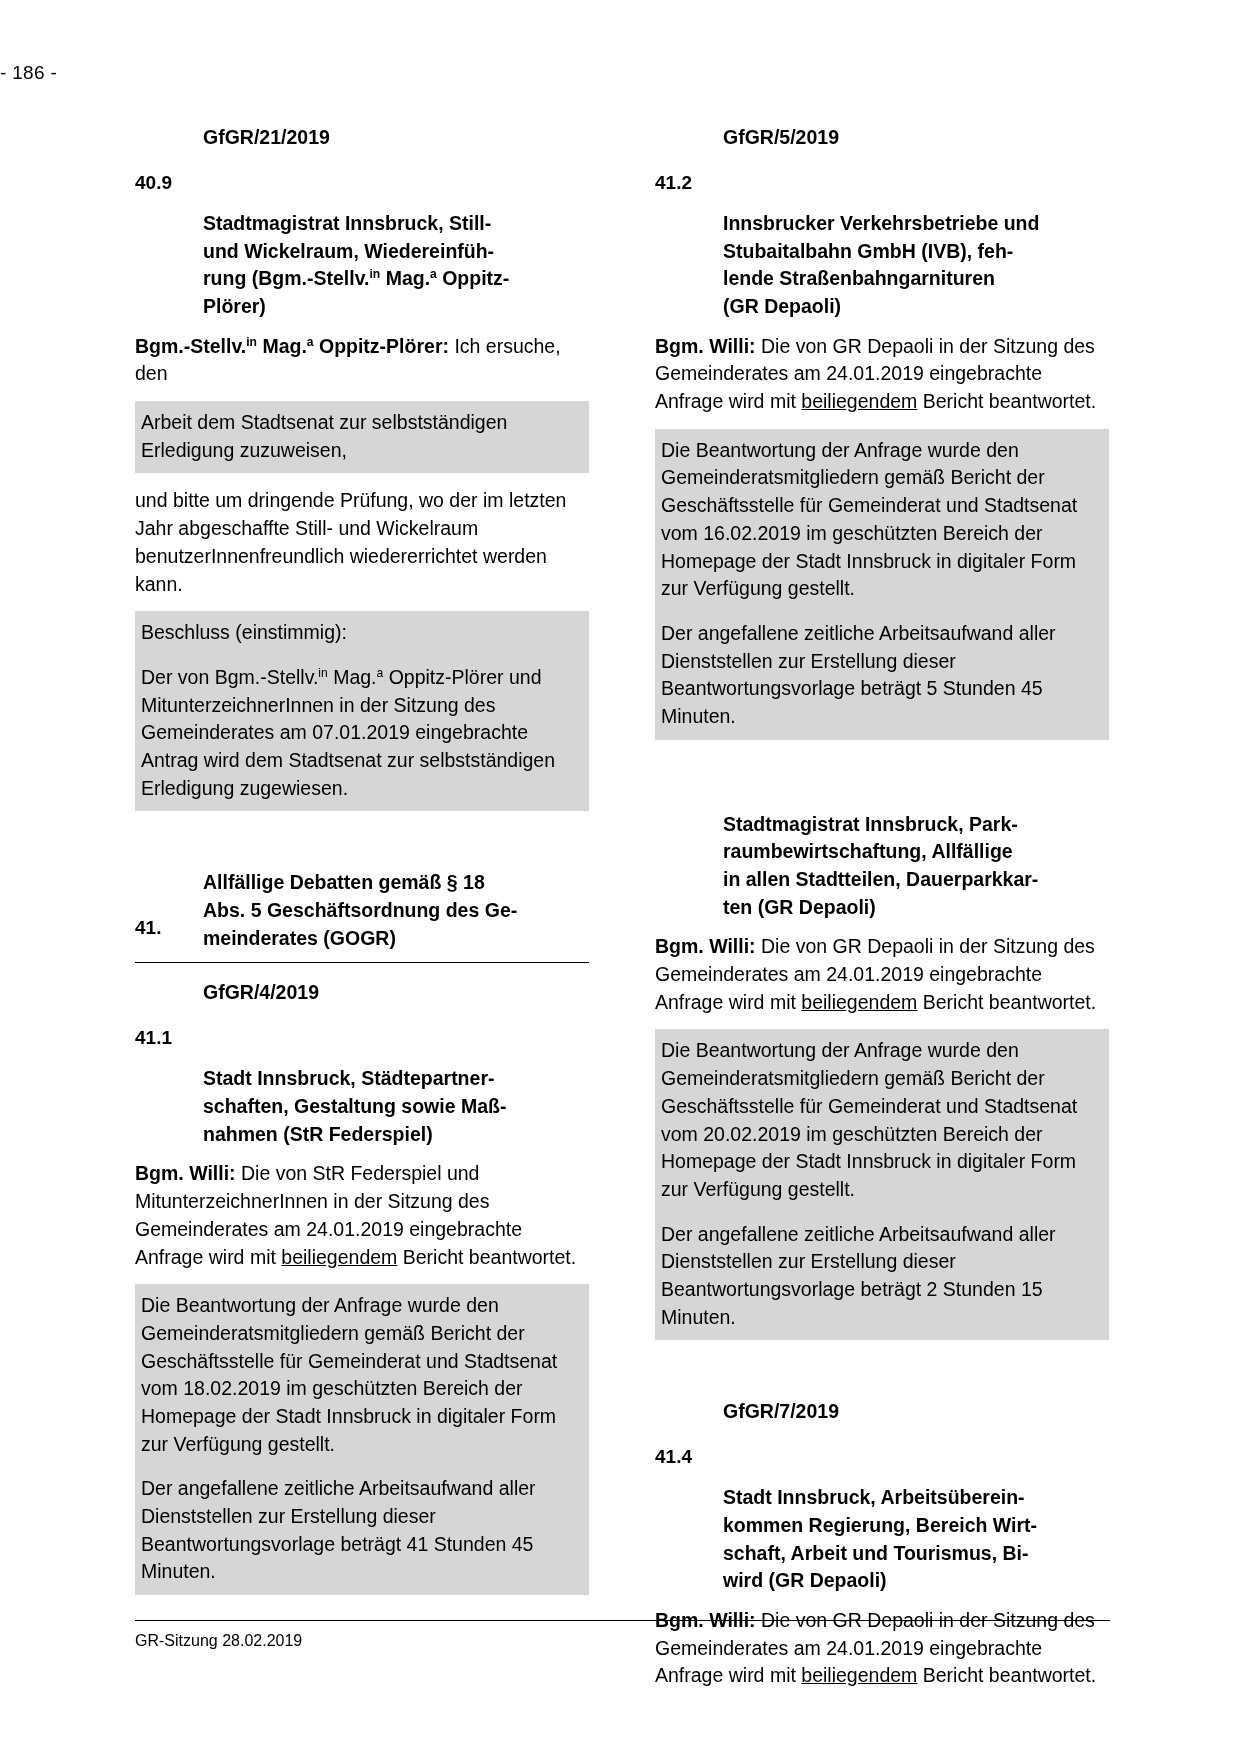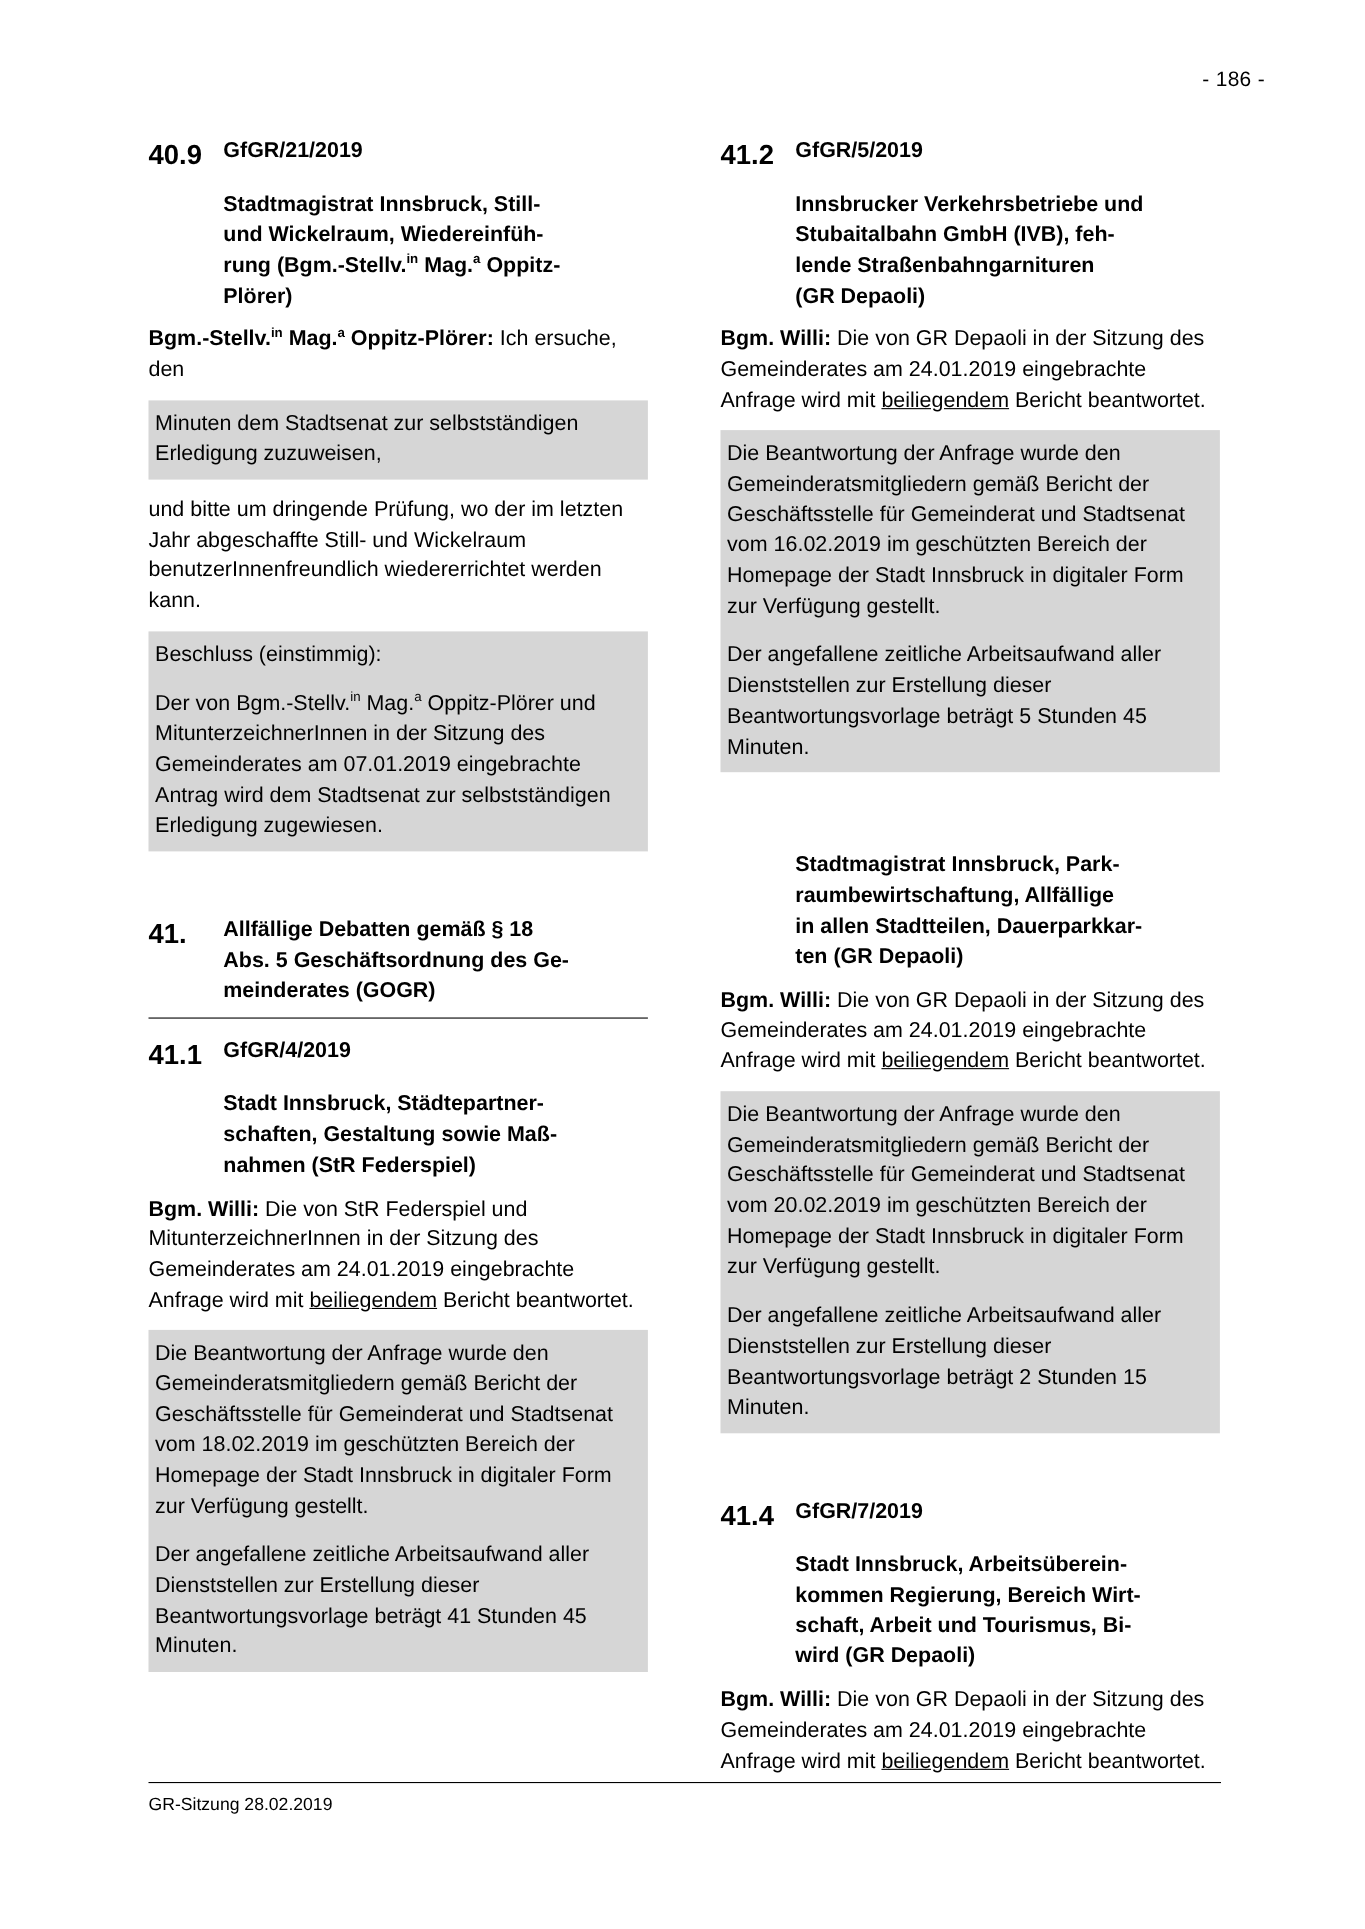--- a/index.html
+++ b/index.html
@@ -19,47 +19,47 @@
     width: 1241px;
     height: 1754px;
     box-sizing: border-box;
     padding: 0;
   }
   .page-number {
     position: absolute;
     top: 62px;
     left: 0;
     width: 1110px;
-    text-align: right;
+    text-align: left;
     font-size: 19px;
     letter-spacing: 0.3px;
-    margin-left: 40px;
   }
   .columns {
     position: absolute;
     top: 124px;
     left: 135px;
     width: 975px;
     display: flex;
     gap: 66px;
   }
   .col {
     width: 454px;
   }
   
   .item {
     display: flex;
     margin-bottom: 0;
   }
   .item-num {
     font-weight: bold;
-    font-size: 25px;
+    font-size: 19px;
     width: 68px;
     flex: 0 0 68px;
     line-height: 1.42;
+    margin-top: 46px;
   }
   .item-title {
     font-weight: bold;
     font-size: 19.5px;
     line-height: 1.42;
   }
   .subhead {
     font-weight: bold;
     font-size: 19.5px;
     line-height: 1.42;
@@ -132,21 +132,21 @@
         <span>und Wickelraum, Wiedereinfüh-</span><br>
         <span>rung (Bgm.-Stellv.</span><sup>in</sup><span> Mag.</span><sup>a</sup><span> Oppitz-</span><br>
         <span>Plörer)</span>
       </div>
 
       <div class="para">
         <b>Bgm.-Stellv.</b><b><sup>in</sup></b><b> Mag.</b><b><sup>a</sup></b><b> Oppitz-Plörer:</b><span> Ich ersuche, den</span>
       </div>
 
       <div class="shaded">
-        <p>Minuten dem Stadtsenat zur selbstständigen Erledigung zuzuweisen,</p>
+        <p>Arbeit dem Stadtsenat zur selbstständigen Erledigung zuzuweisen,</p>
       </div>
 
       <div class="para">und bitte um dringende Prüfung, wo der im letzten Jahr abgeschaffte Still- und Wickelraum benutzerInnenfreundlich wiedererrichtet werden kann.</div>
 
       <div class="shaded">
         <p>Beschluss (einstimmig):</p>
         <p><span>Der von Bgm.-Stellv.</span><sup>in</sup><span> Mag.</span><sup>a</sup><span> Oppitz-Plörer und MitunterzeichnerInnen in der Sitzung des Gemeinderates am 07.01.2019 eingebrachte Antrag wird dem Stadtsenat zur selbstständigen Erledigung zugewiesen.</span></p>
       </div>
 
       <div class="gap-lg"></div>

